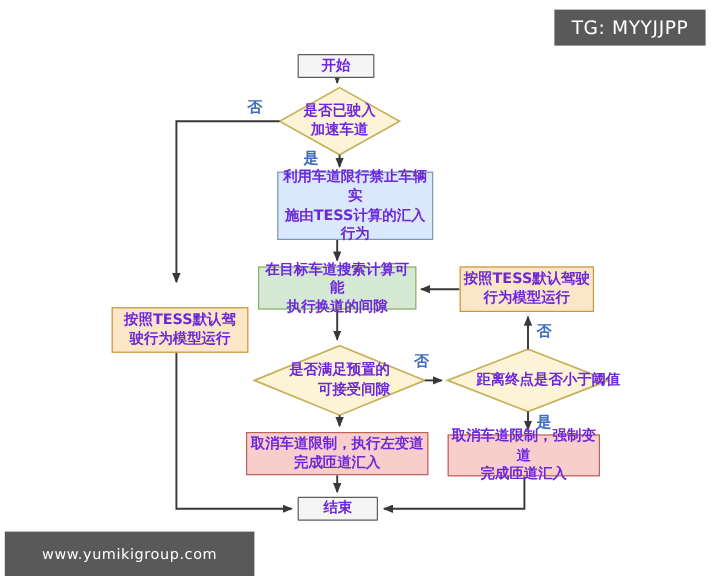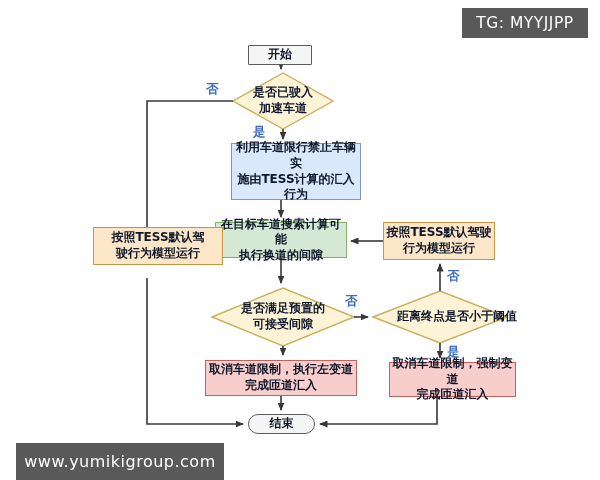--- a/index.html
+++ b/index.html
@@ -4,40 +4,40 @@
 <style>
   html,body{margin:0;padding:0;background:#fff;}
   .canvas{
     position:relative;width:600px;height:480px;background:#ffffff;
     font-family:"DejaVu Sans","Liberation Sans",sans-serif;
     overflow:hidden;
   }
   .wires{position:absolute;left:0;top:0;width:600px;height:480px;}
   .node{
     position:absolute;display:flex;align-items:center;justify-content:center;
-    text-align:center;font-size:12px;font-weight:700;color:#0f172a;
+    text-align:center;font-size:12px;font-weight:700;color:#6d28d9;
     line-height:1.3;white-space:pre-line;box-sizing:border-box;
   }
   .terminal{background:#f5f5f5;border:1.6px solid #5c5c5c;border-radius:1px;}
   .proc-blue{background:#dae8fc;border:1.4px solid #7b97b9;margin-left:16px;}
   .proc-green{background:#d5e8d4;border:1.4px solid #83b368;text-align:center;}
   .proc-orange{background:#fbe7c8;border:1.4px solid #c9953f;}
   .proc-pink{background:#f8cecc;border:1.4px solid #c2605c;}
   .diamond-label{background:transparent;}
   .edge-label{
     position:absolute;font-size:12.5px;font-weight:700;color:#3d6cc0;
     white-space:nowrap;
   }
   .badge{
     position:absolute;background:#595959;color:#ffffff;
     display:flex;align-items:center;justify-content:center;
     font-size:15.5px;font-weight:400;letter-spacing:.5px;
   }
   .badge-tg{left:462px;top:8px;width:126px;height:30px;}
-  .badge-site{left:16px;top:443px;width:208px;height:37px;font-size:16px;}
+  .badge-site{left:4px;top:443px;width:208px;height:37px;font-size:12px;}
 </style>
 </head>
 <body>
 
 <div class="canvas">
 
   <svg class="wires" viewBox="0 0 600 480">
     <defs>
       <marker id="arr" markerWidth="9" markerHeight="7" refX="7.5" refY="3.5" orient="auto" markerUnits="userSpaceOnUse">
         <path d="M0,0 L8.5,3.5 L0,7 z" fill="#383838"></path>
@@ -71,38 +71,38 @@
 
   <div class="node diamond-label" style="left:233px;top:77px;width:100px;height:48px;text-align:center;">是否已驶入
 加速车道</div>
 
   <div class="node proc-blue" style="left:215px;top:143px;width:130px;height:57px;">利用车道限行禁止车辆实
 施由TESS计算的汇入行为</div>
 
   <div class="node proc-green" style="left:215px;top:222px;width:132px;height:36px;">在目标车道搜索计算可能
 执行换道的间隙</div>
 
-  <div class="node proc-orange" style="left:93px;top:227px;width:130px;height:38px;">按照TESS默认驾
+  <div class="node proc-orange" style="left:93px;top:256px;width:114px;height:38px;">按照TESS默认驾
 驶行为模型运行</div>
 
   <div class="node proc-orange" style="left:383px;top:222px;width:112px;height:38px;">按照TESS默认驾驶
 行为模型运行</div>
 
-  <div class="node diamond-label" style="left:212px;top:292px;width:142px;height:50px;">是否满足预置的
+  <div class="node diamond-label" style="left:212px;top:292px;width:142px;height:50px;text-align:right;">是否满足预置的
 可接受间隙</div>
 
   <div class="node diamond-label" style="left:373px;top:303px;width:134px;height:28px;margin-left:17px;">距离终点是否小于阈值</div>
 
   <div class="node proc-pink" style="left:205px;top:360px;width:152px;height:36px;">取消车道限制，执行左变道
 完成匝道汇入</div>
 
-  <div class="node proc-pink" style="left:373px;top:362px;width:127px;height:35px;margin-left:16px;">取消车道限制，强制变道
+  <div class="node proc-pink" style="left:373px;top:362px;width:127px;height:35px;">取消车道限制，强制变道
 完成匝道汇入</div>
 
-  <div class="node terminal" style="left:248px;top:414px;width:67px;height:20px;border-radius:10px;">结束</div>
+  <div class="node terminal" style="left:248px;top:414px;width:67px;height:20px;">结束</div>
 
   <div class="edge-label" style="left:206px;top:81px;">否</div>
   <div class="edge-label" style="left:253px;top:124px;">是</div>
   <div class="edge-label" style="left:345px;top:293px;">否</div>
   <div class="edge-label" style="left:447px;top:268px;">否</div>
   <div class="edge-label" style="left:447px;top:344px;">是</div>
 
   <div class="badge badge-tg">TG: MYYJJPP</div>
   <div class="badge badge-site">www.yumikigroup.com</div>
 

